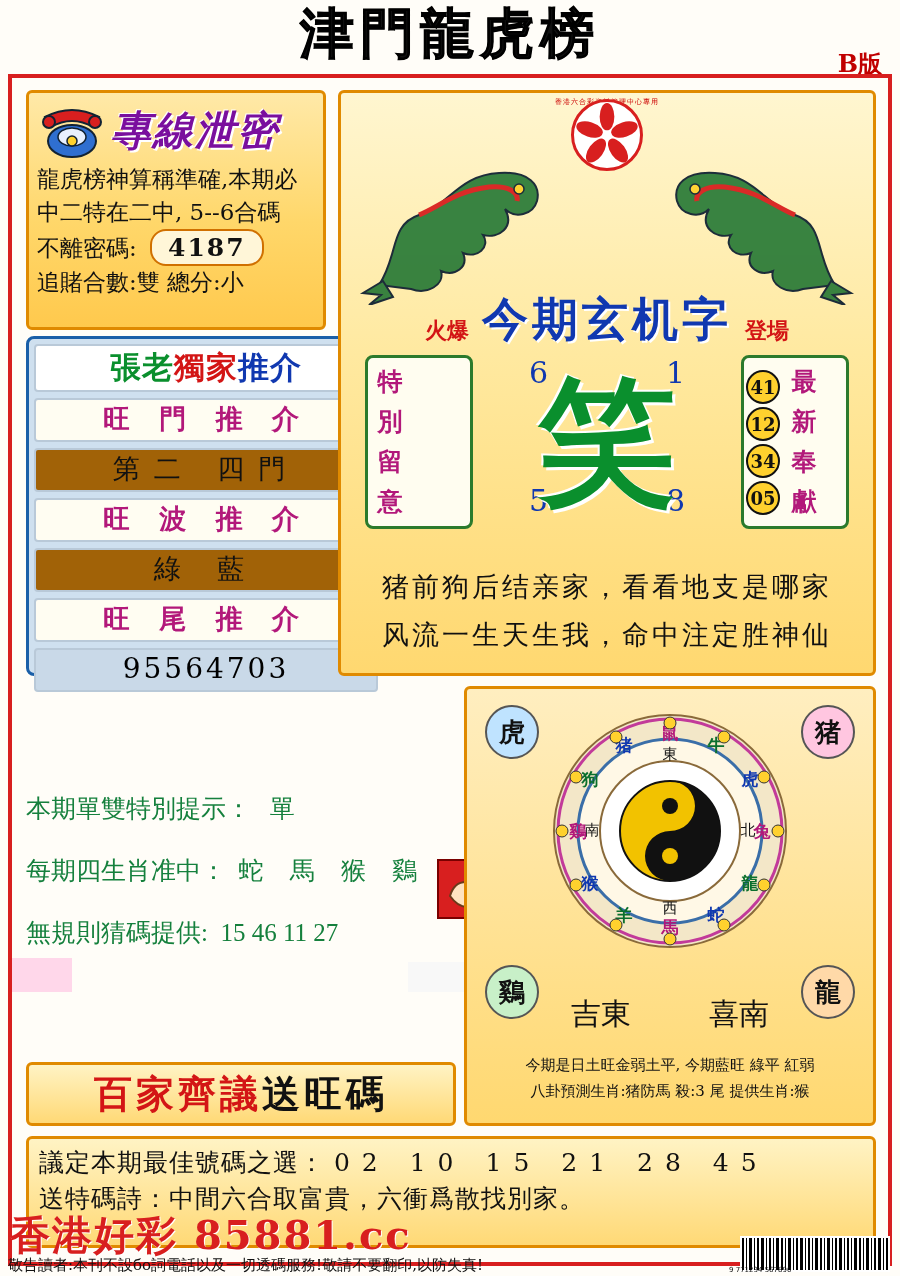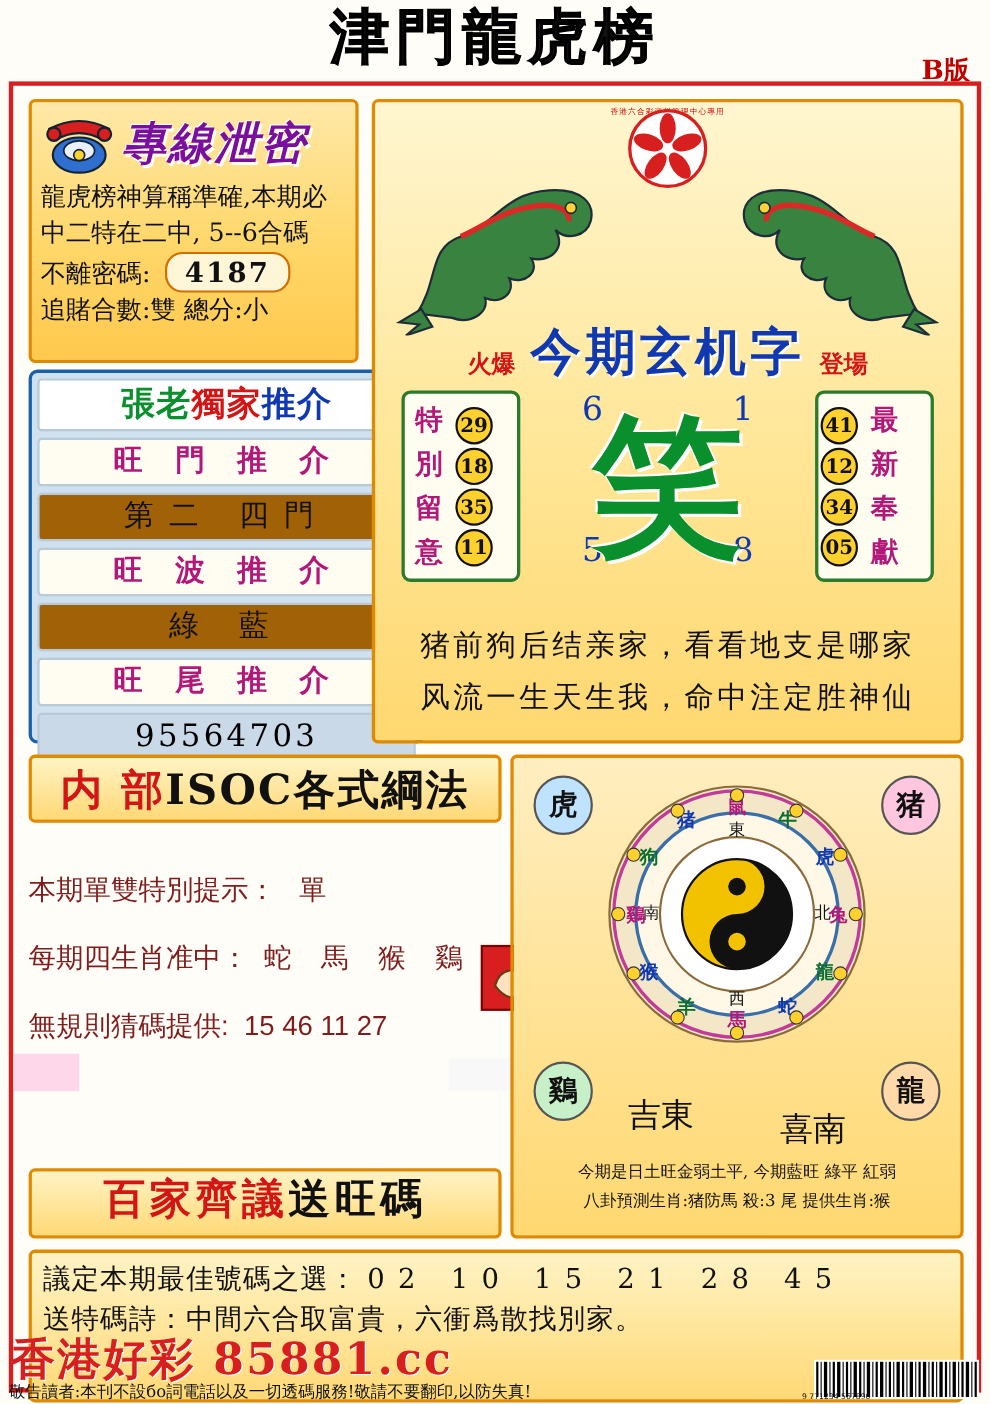--- a/index.html
+++ b/index.html
@@ -204,35 +204,35 @@
     font-family:"DejaVu Serif","Liberation Serif",serif;
     font-size:38px;font-weight:bold;line-height:58px;
     letter-spacing:2px;
   }
   .isoc-title .rd{color:#d31515;}
   .isoc-title .bk{color:#111;}
   .isoc-lines{
     position:absolute;left:14px;top:700px;width:450px;
   }
   .isoc-line{
-    font-family:Liberation Sans, sans-serif;
-    font-size:25px;color:#7f1d1d;line-height:62px;white-space:nowrap;
+    font-family:Liberation Serif, serif;
+    font-size:25px;color:#15803d;line-height:62px;white-space:nowrap;
   }
   .isoc-line .sp{letter-spacing:10px;}
   .fist{
     position:absolute;left:424px;top:780px;width:66px;height:62px;
   }
 
   
   .baijia{
     left:14px;top:984px;width:430px;height:64px;
     border:3px solid #e08a00;border-radius:6px;
     background:linear-gradient(180deg,#fff3c4,#ffd976);
     text-align:center;
-    font-family:Liberation Mono, monospace;
+    font-family:Liberation Sans, sans-serif;
     font-size:38px;font-weight:bold;line-height:58px;letter-spacing:4px;
   }
   .baijia .rd{color:#d31515;}
   .baijia .bk{color:#111;}
 
   
   .zodiac{
     left:452px;top:608px;width:412px;height:440px;
     border:3px solid #e08a00;border-radius:6px;
     background:linear-gradient(180deg,#ffeec0,#ffd870);
@@ -253,32 +253,32 @@
   .wheel{
     position:absolute;left:50%;margin-left:-118px;top:24px;
     width:236px;height:236px;
   }
   .dirword{
     position:absolute;
     font-family:"DejaVu Serif","Liberation Serif",serif;
     font-size:30px;font-weight:normal;color:#111;text-align:center;
   }
   .dw-left{left:104px;bottom:88px;}
-  .dw-right{right:104px;bottom:76px;}
+  .dw-right{right:104px;bottom:88px;}
   .zline{
     position:absolute;left:0;width:100%;text-align:center;
     font-family:"DejaVu Serif","Liberation Serif",serif;
     font-size:15px;color:#111;line-height:24px;
   }
   .zl1{bottom:46px;}
   .zl2{bottom:20px;}
 
   
   .bottombox{
-    left:14px;top:1058px;width:850px;height:139px;
+    left:14px;top:1058px;width:850px;height:112px;
     border:3px solid #e08a00;border-radius:6px;
     background:linear-gradient(180deg,#fff3c4,#ffd976);
     box-sizing:border-box;
     padding:6px 10px;
   }
   .bb-line{
     font-family:"DejaVu Serif","Liberation Serif",serif;
     font-size:25px;color:#111;line-height:36px;white-space:nowrap;
     letter-spacing:1px;
   }
@@ -389,26 +389,20 @@
       </svg>
 
       <div class="xj-banner">
         <span class="side">火爆</span>
         <span class="big">今期玄机字</span>
         <span class="side">登場</span>
       </div>
 
       <div class="numpanel left">
         <div class="vlabel">特別留意</div>
-        <div class="ballcol">
-          <div class="ball">29</div>
-          <div class="ball">18</div>
-          <div class="ball">35</div>
-          <div class="ball">11</div>
-        </div>
       </div>
 
       <div class="numpanel right">
         <div class="ballcol">
           <div class="ball">41</div>
           <div class="ball">12</div>
           <div class="ball">34</div>
           <div class="ball">05</div>
         </div>
         <div class="vlabel">最新奉獻</div>
@@ -420,25 +414,20 @@
       <div class="corner c-br">8</div>
 
       <div class="bigchar">笑</div>
 
       <div class="poem">
         <div>猪前狗后结亲家，看看地支是哪家</div>
         <div>风流一生天生我，命中注定胜神仙</div>
       </div>
     </div>
 
-    <div class="box isoc">
-      <div class="isoc-title">
-        <span class="rd">内 部</span><span class="bk">ISOC各式綱法</span>
-      </div>
-    </div>
 
     <div class="isoc-lines">
       <div class="isoc-line">
         <span>本期單雙特別提示：</span>
         &nbsp;&nbsp;<span>單</span>
       </div>
       <div class="isoc-line">
         <span>每期四生肖准中：</span>
         &nbsp;<span class="sp">蛇   馬   猴   鷄</span>
       </div>

